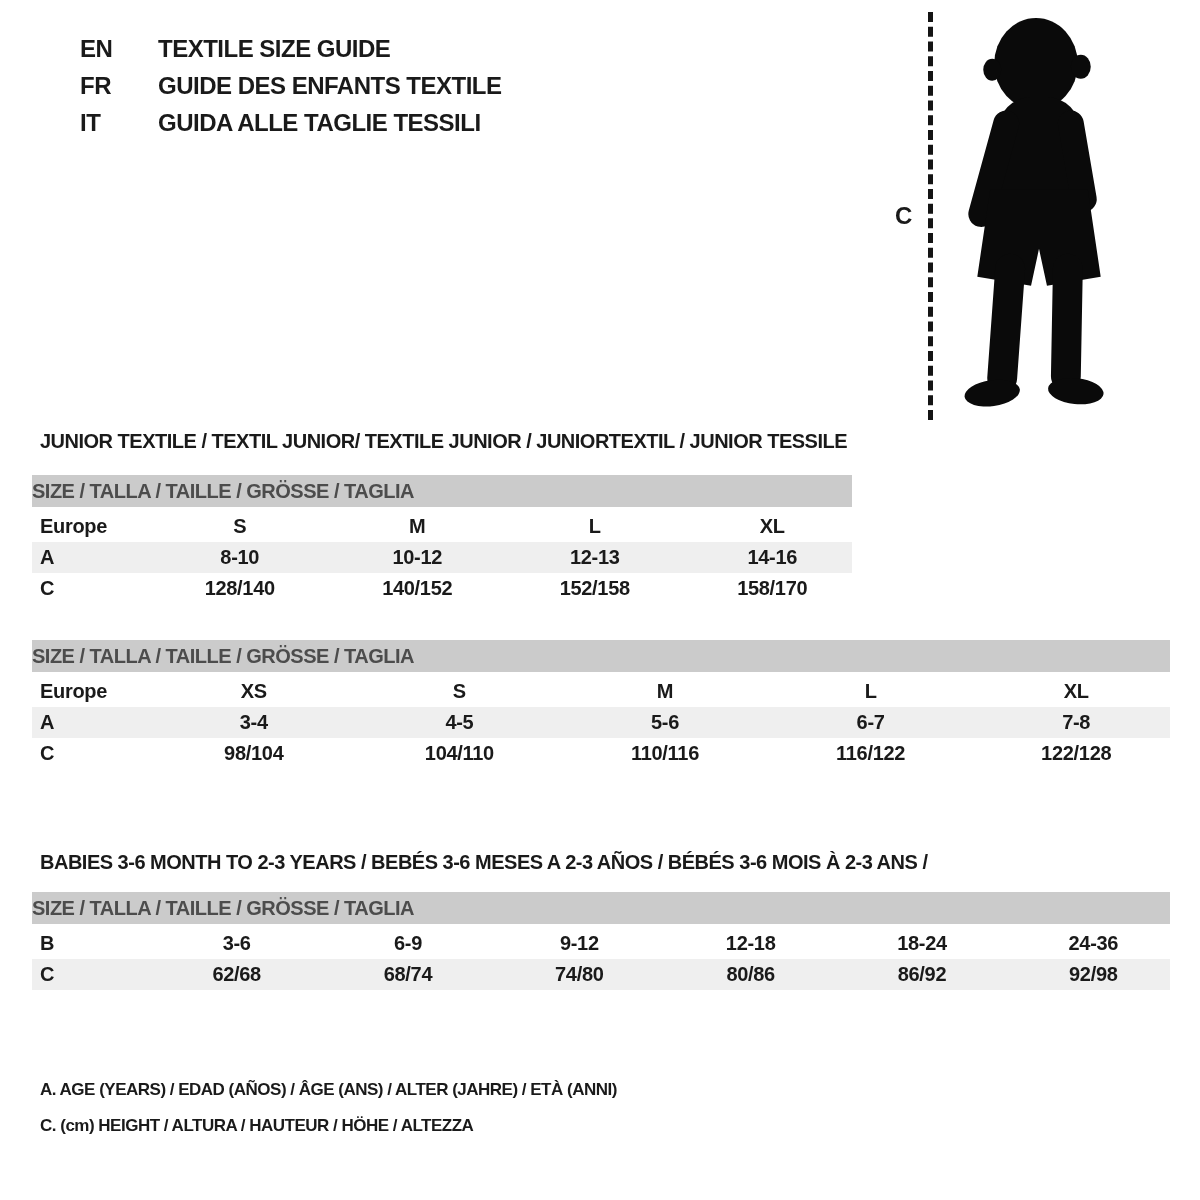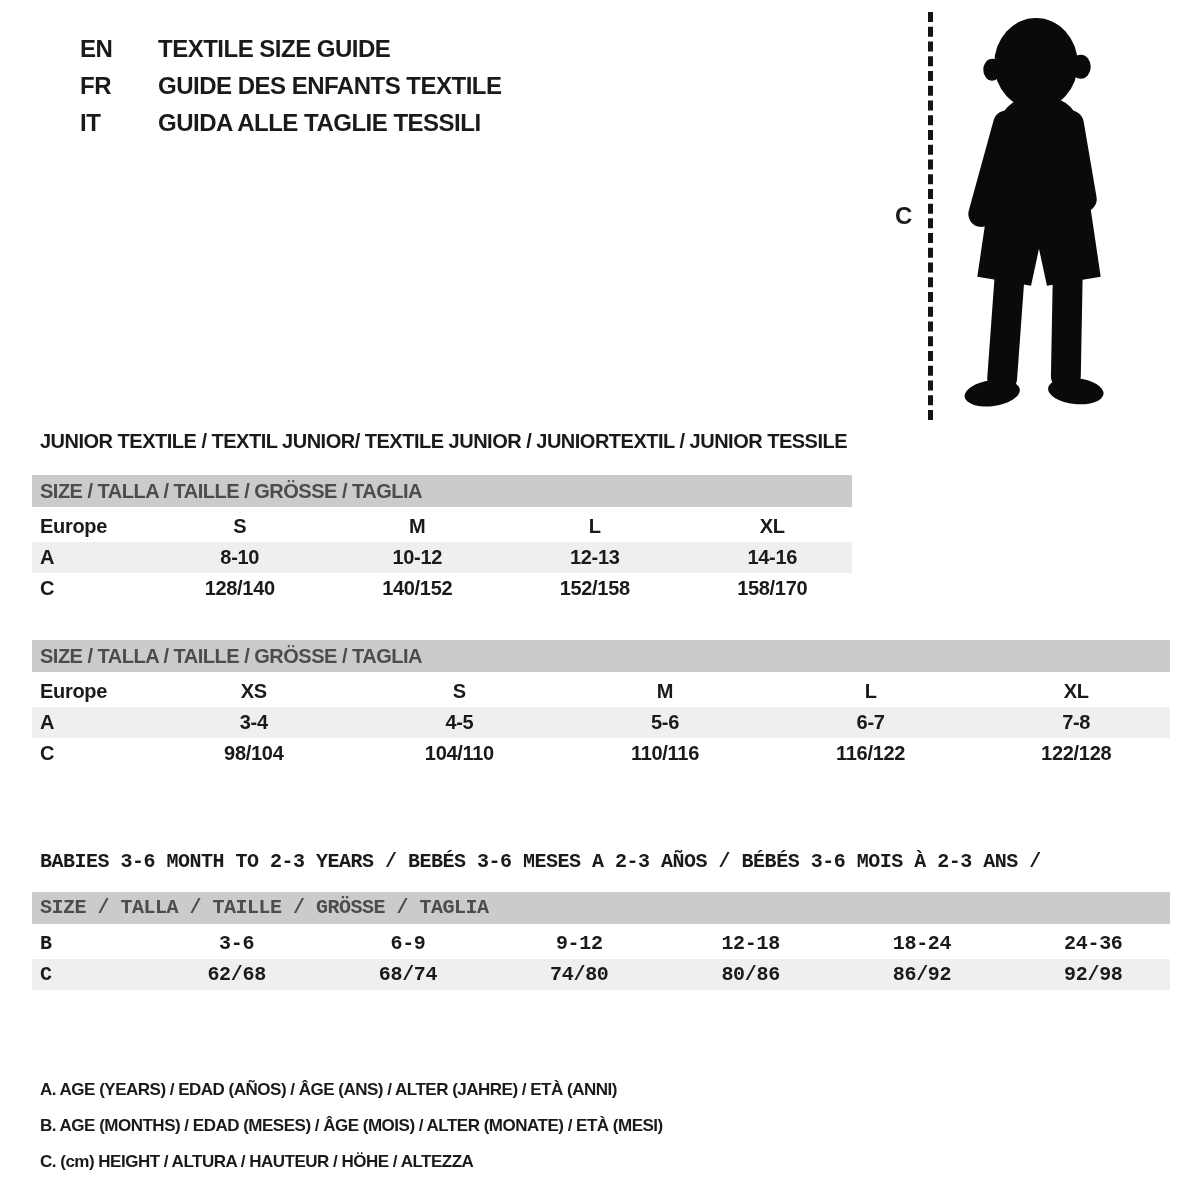--- a/index.html
+++ b/index.html
@@ -21,34 +21,34 @@
   
   .figure { position:absolute; top:12px; left:895px; height:408px; display:flex; }
   .measure-label { align-self:center; font-size:24px; margin-right:16px; }
   .measure-line { width:0; border-left:5px dashed #141414; margin-right:16px; }
   .silhouette-wrap { width:180px; height:408px; }
 
   
   .section { position:absolute; left:32px; }
   #junior-section   { top:430px; width:820px;  }
   #children-section { top:640px; width:1138px; }
-  #babies-section   { top:846px; width:1138px;font-family:Liberation Mono, monospace; }
+  #babies-section   { top:846px; width:1138px; }
 
   .section-title { font-size:20px; letter-spacing:-0.5px; margin:0 0 0 8px; white-space:nowrap; }
   .title-sub { font-size:12px; vertical-align:-4px; }
   #junior-section .section-title   { margin-bottom:22px; }
   #children-section .section-title { margin-bottom:22px; }
   .babies-title-line { font-size:20px; letter-spacing:-0.5px; margin-left:8px; line-height:32px; white-space:nowrap; }
   #babies-section .title-block { margin-bottom:14px; }
 
   .size-bar {
     height:32px; line-height:32px;
     background:#cbcbcb; color:#4c4c4c;
     font-size:20px; letter-spacing:-0.5px;
-    padding-left:8px; margin-bottom:4px;
+    padding-left:0; margin-bottom:4px;
     white-space:nowrap;
   }
 
   .trow { display:grid; height:31px; align-items:center; font-size:20px; letter-spacing:-0.3px;gap:18px; }
   .grid-4 { grid-template-columns:110px repeat(4,1fr); }
   .grid-5 { grid-template-columns:110px repeat(5,1fr); }
   .grid-6 { grid-template-columns:110px repeat(6,1fr); }
   .rlabel { padding-left:8px; text-align:left; }
   .cell { text-align:center; }
   .shaded { background:#efefef; }
@@ -171,15 +171,14 @@
     <span class="cell">68/74</span>
     <span class="cell">74/80</span>
     <span class="cell">80/86</span>
     <span class="cell">86/92</span>
     <span class="cell">92/98</span>
   </div>
 </div>
 
 <div class="legend">
   <div class="legend-line">A. AGE (YEARS) / EDAD (AÑOS) / ÂGE (ANS) / ALTER (JAHRE) / ETÀ (ANNI)</div>
-  <div class="legend-line">B. AGE (MONTHS) / EDAD (MESES) / ÂGE (MOIS) / ALTER (MONATE) / ETÀ (MESI)</div>
   <div class="legend-line">C. (cm) HEIGHT / ALTURA / HAUTEUR / HÖHE / ALTEZZA</div>
 </div>
 
 </body></html>

